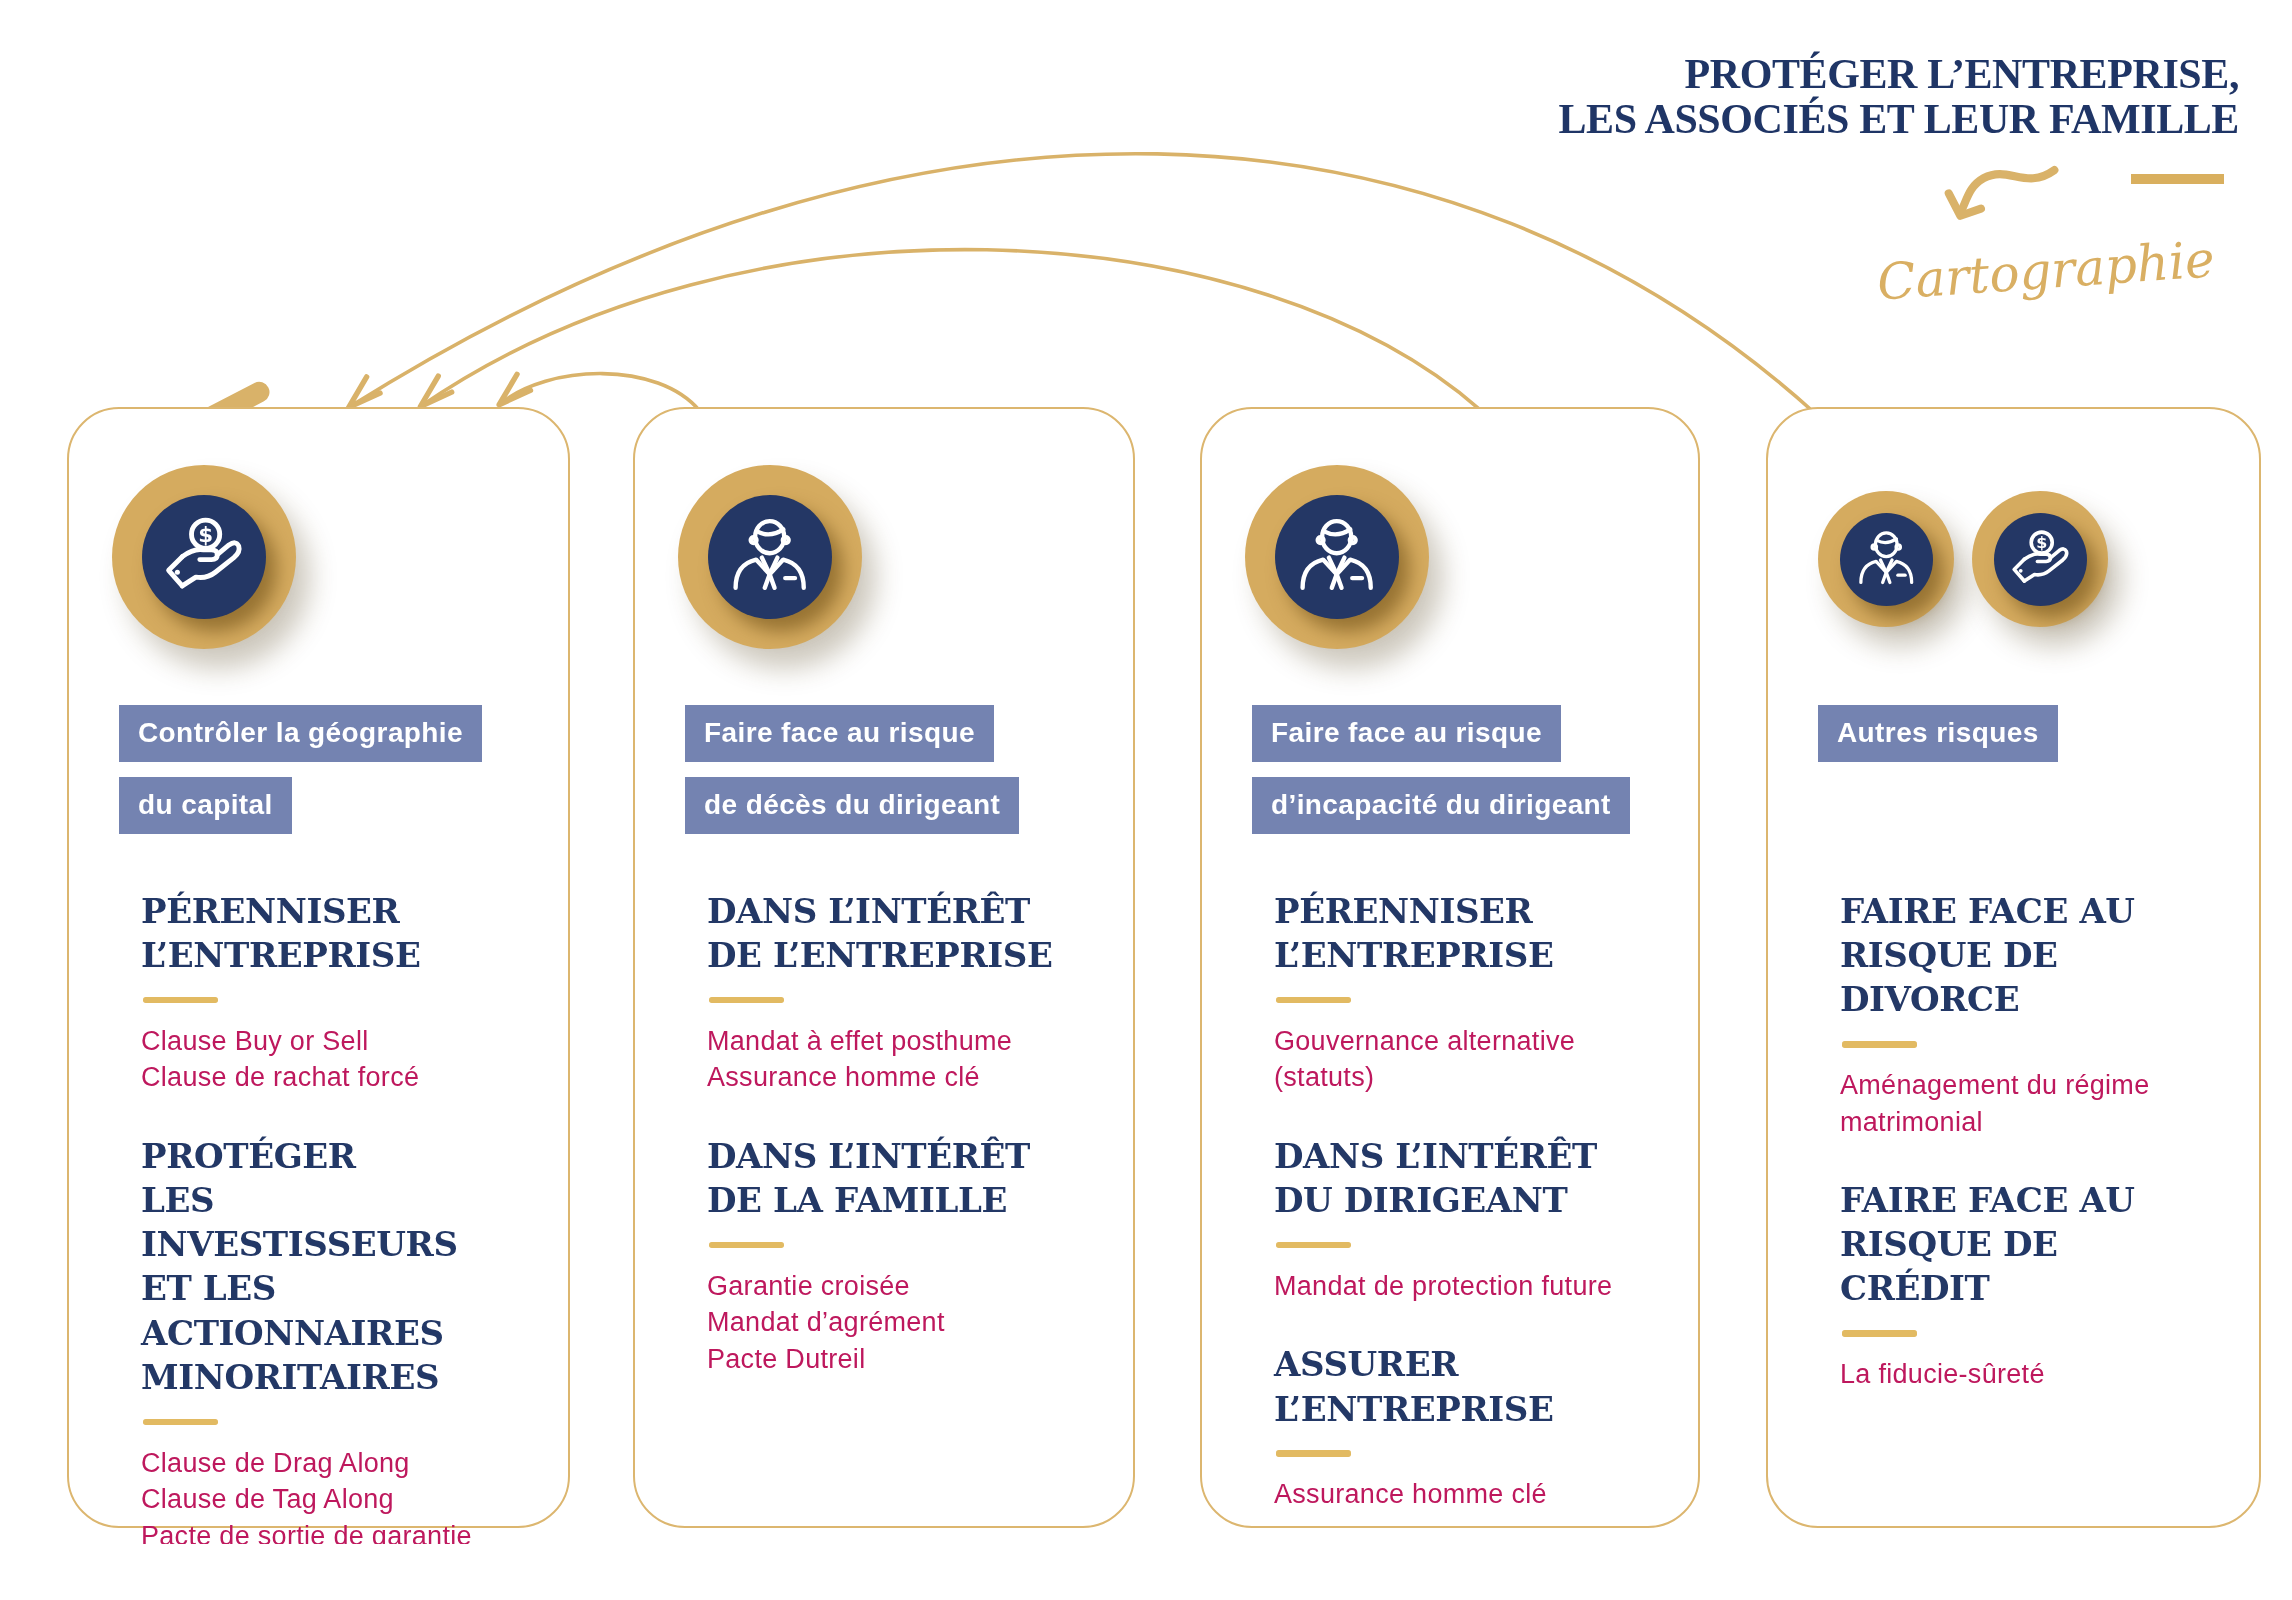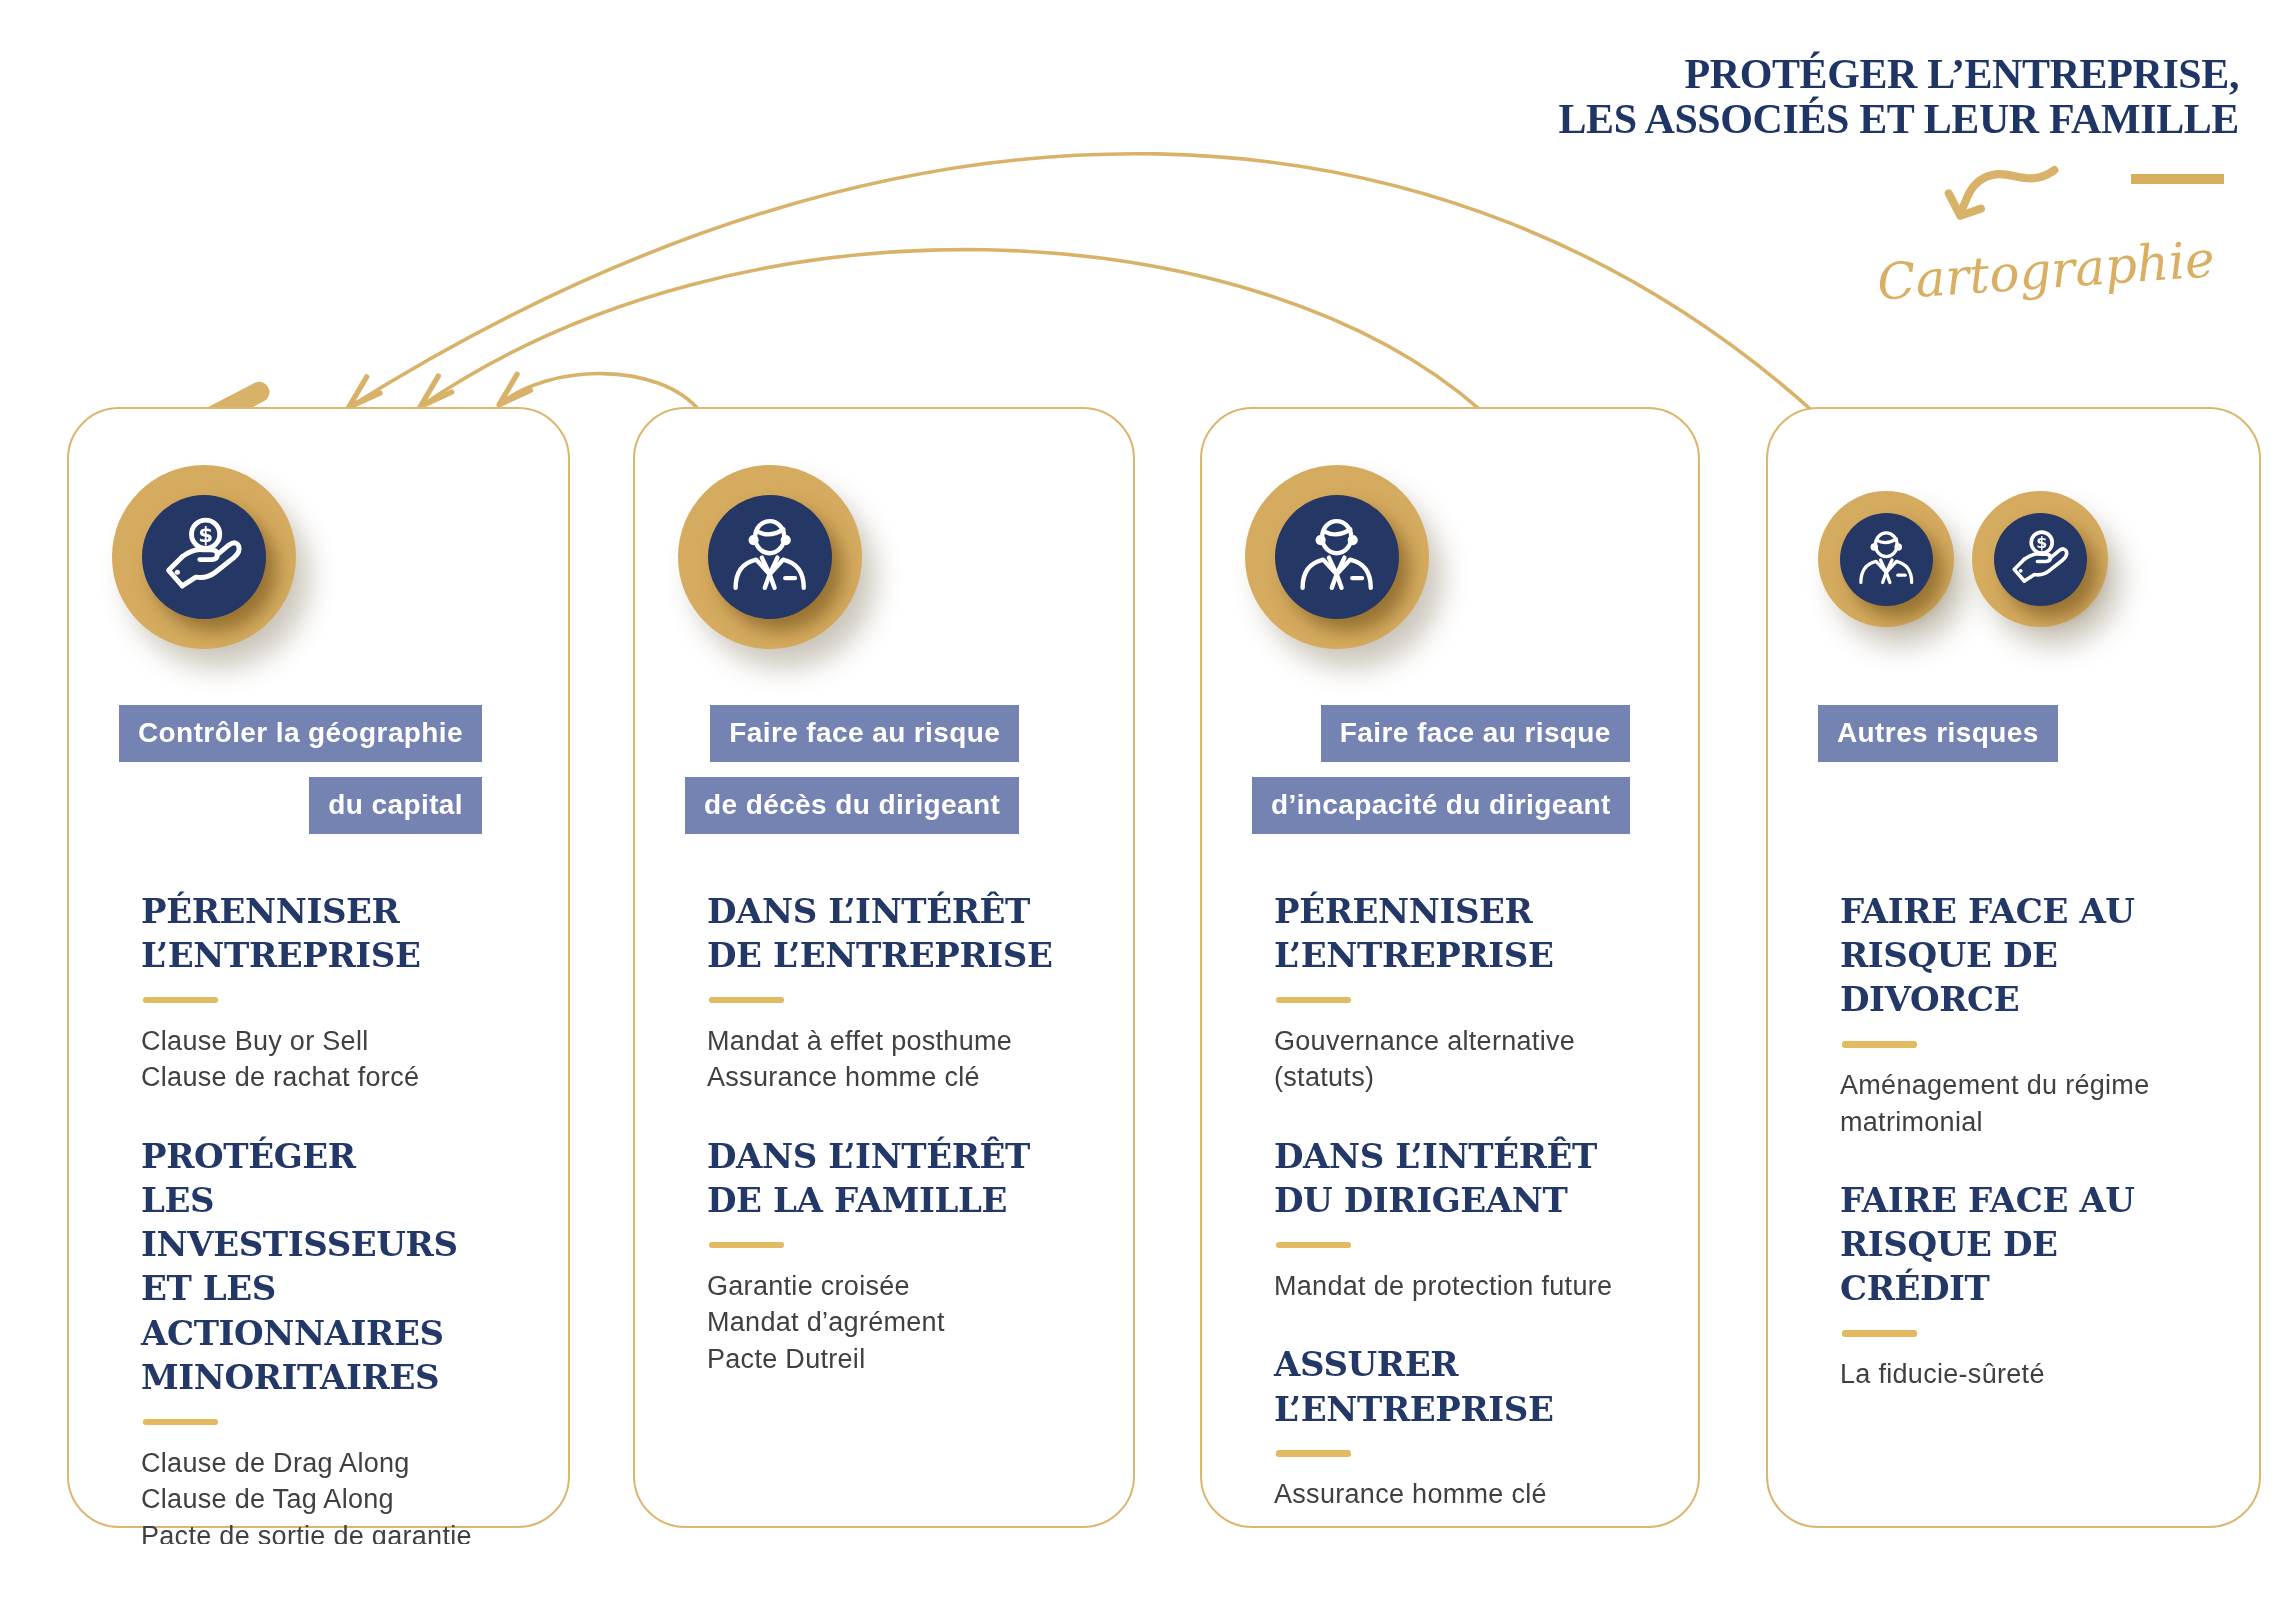--- a/index.html
+++ b/index.html
@@ -26,29 +26,29 @@
   .icon-big{width:184px;height:184px;left:43px;top:56px;}
   .icon-sm{width:136px;height:136px;top:82px;}
   .icon-sm:nth-child(1){left:50px;}
   .icon-sm:nth-child(2){left:204px;}
   .icon .inner{position:absolute;inset:29.6px;background:#243765;border-radius:50%;
         box-shadow:10.7px 12.5px 18px rgba(100,70,14,0.55);
         display:flex;align-items:center;justify-content:center;}
   .icon-sm .inner{inset:21.5px;}
   .icon svg{width:78%;height:78%;}
   .chips{position:absolute;left:50px;top:296px;display:flex;flex-direction:column;
-         align-items:flex-end;gap:15px;}
+         align-items:flex-start;gap:15px;}
   .chip{background:#7483B1;color:#ffffff;font-weight:bold;font-size:28px;letter-spacing:0.4px;
         padding:11.6px 19px 13.4px 19px;white-space:nowrap;}
   .content{position:absolute;left:51px;top:480px;right:29px;margin-left:21px;}
   .section{margin-bottom:38px;}
   .heading{font-family:"DejaVu Serif",serif;font-weight:bold;font-size:34px;line-height:1.3;
            letter-spacing:-0.4px;color:#233866;white-space:pre-line;}
   .divider{width:75px;height:6.3px;background:#E2BA62;border-radius:2.7px;margin:19.7px 0 19.7px 1.8px;}
-  .item{font-size:27px;line-height:1.35;letter-spacing:0.3px;color:#404040;}
+  .item{font-size:27px;line-height:1.35;letter-spacing:0.3px;color:#be185d;}
 </style>
 </head>
 <body>
 
 <div id="stage">
 
   <svg id="decor" viewBox="0 0 2560 1787" xmlns="http://www.w3.org/2000/svg">
     <g stroke="#D9B269" fill="none" stroke-linecap="round" stroke-linejoin="round">
 
       <path stroke-width="4" d="M 2026,461 C 1620,95 1020,58 389,455"></path>

